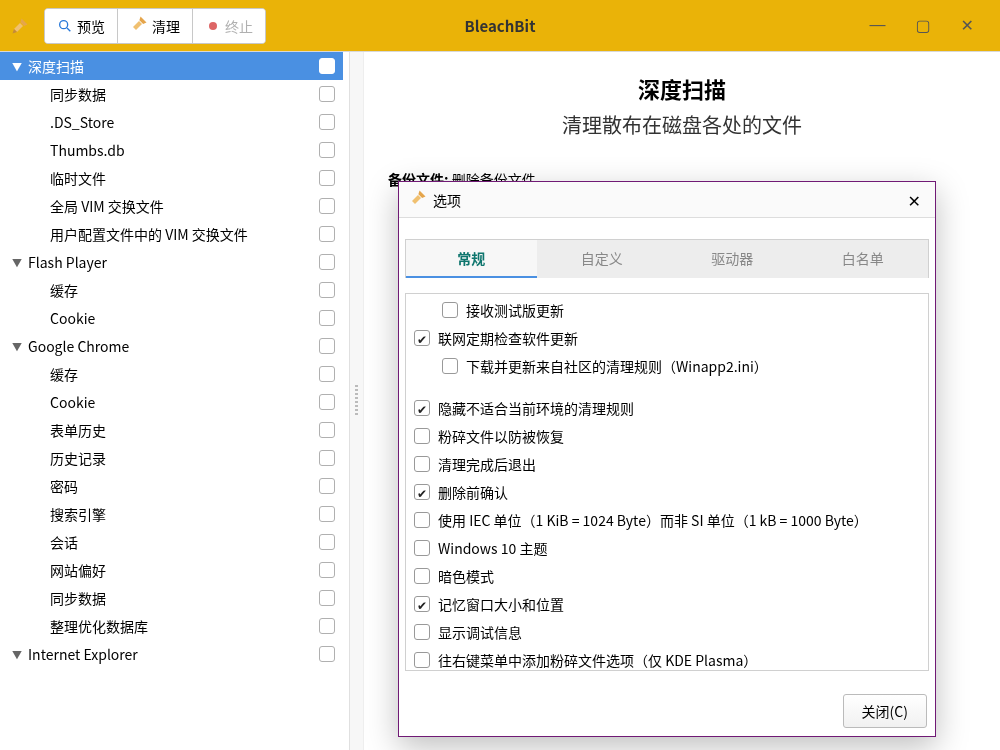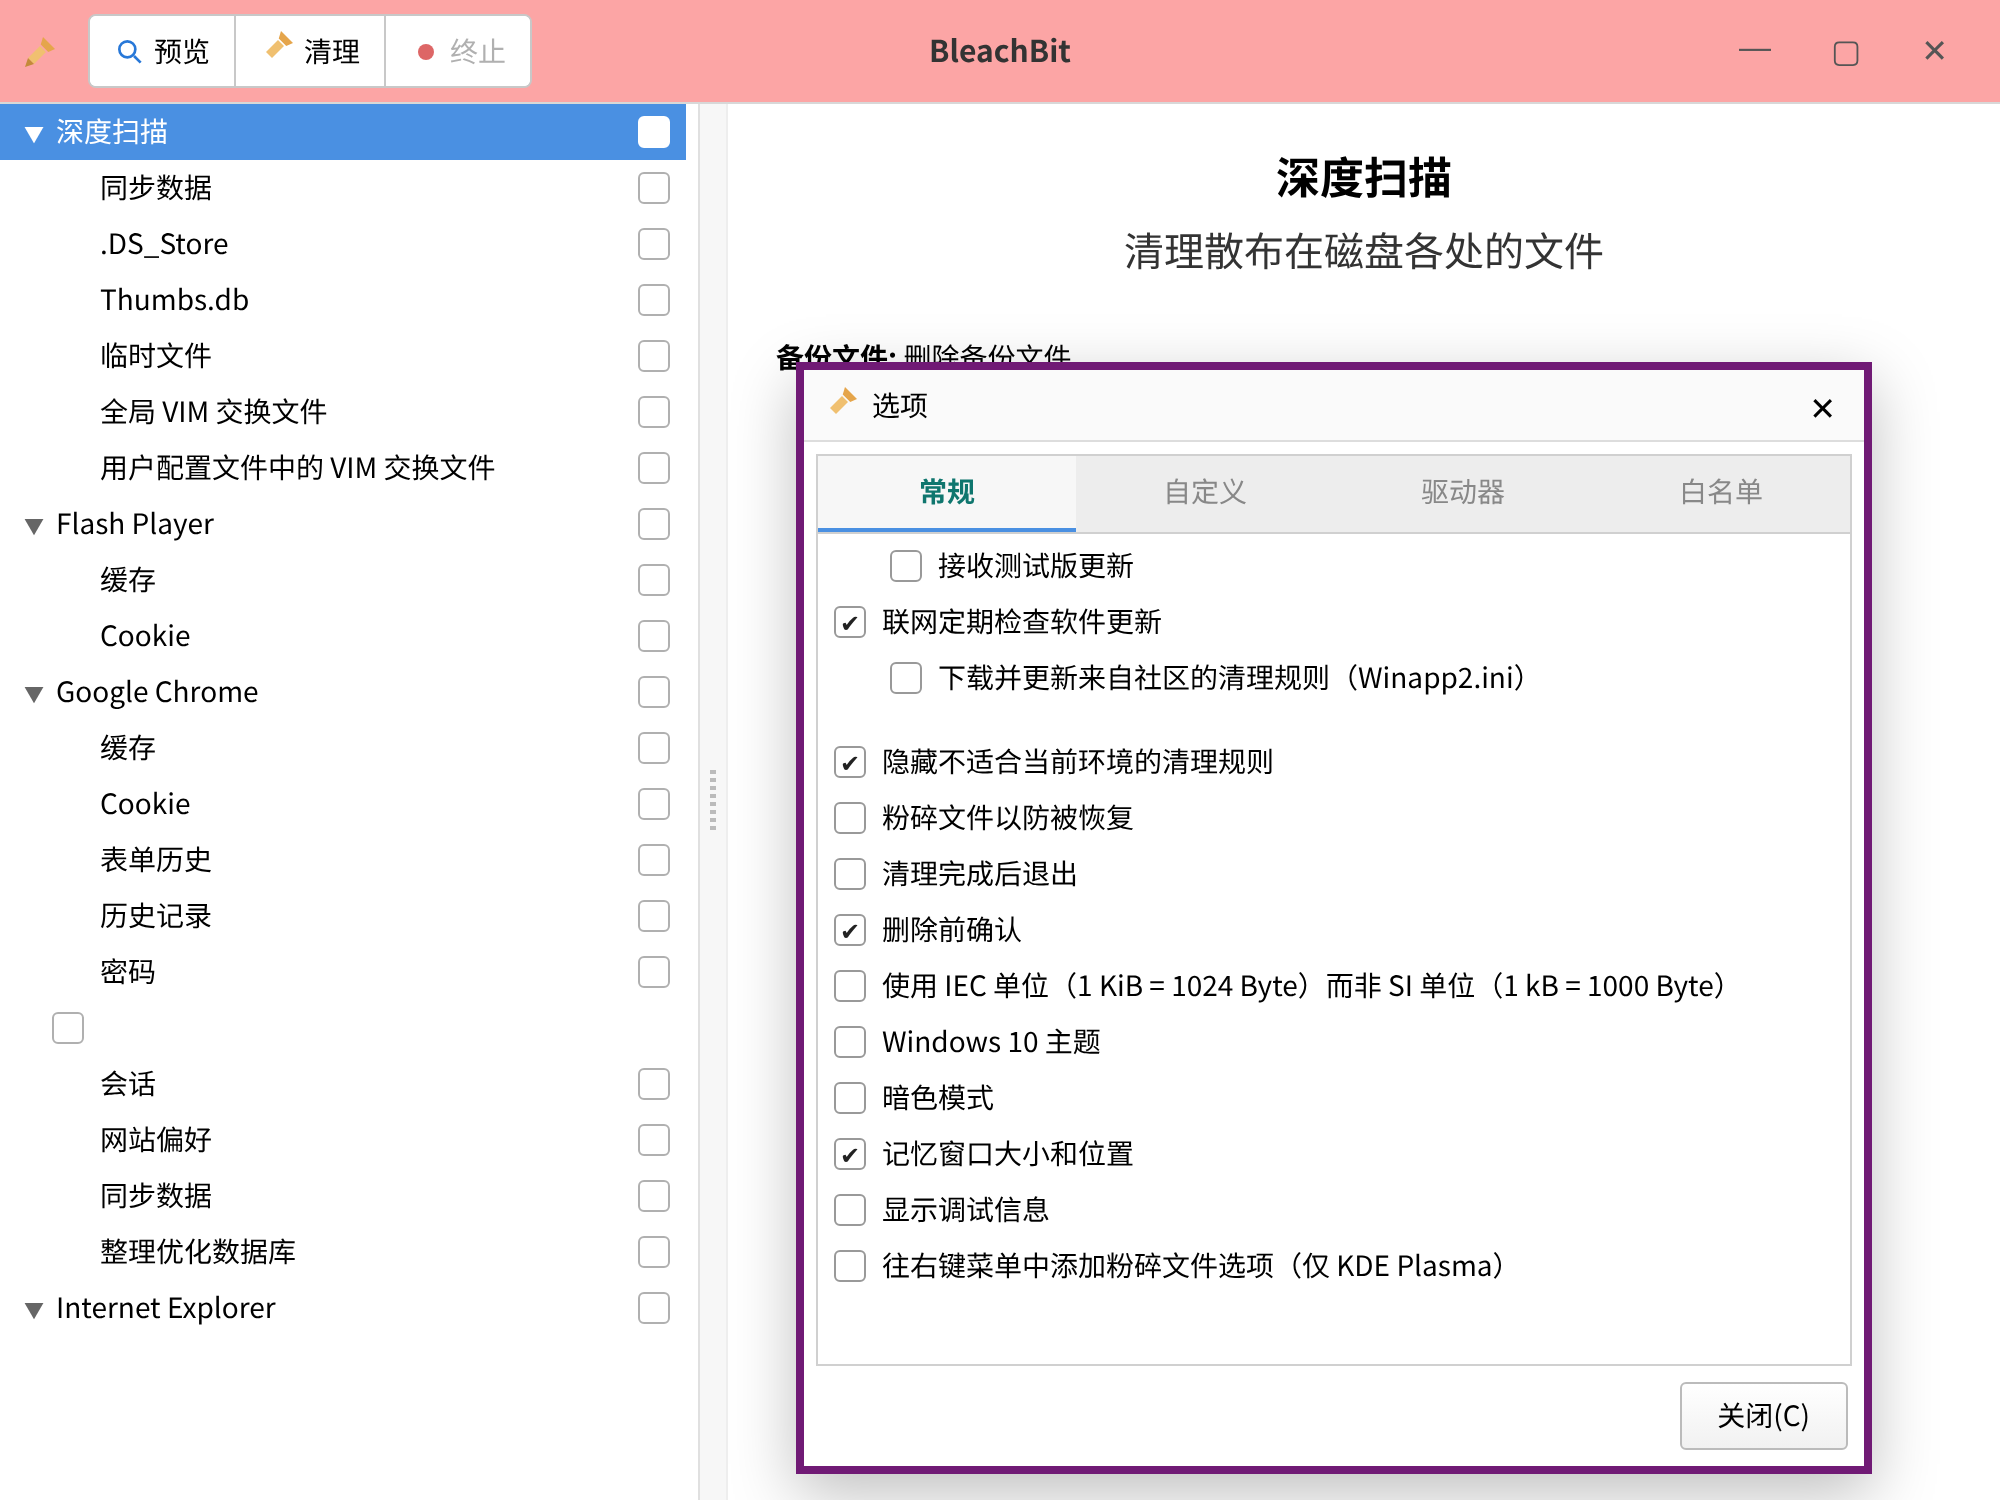--- a/index.html
+++ b/index.html
@@ -1,19 +1,19 @@
 <!DOCTYPE html>
 <html><head>
 <meta charset="utf-8">
 <style>
 * { box-sizing: border-box; margin: 0; padding: 0; font-family: "Microsoft YaHei", "Noto Sans CJK SC", sans-serif; }
 body { background: #fff; width: 1000px; height: 750px; overflow: hidden; position: relative; }
 
 
-.titlebar { height: 52px; background: #fca5a5; border-bottom: 1px solid #d8d8d8; display: flex; align-items: center; padding: 0 10px; position: relative; }
+.titlebar { height: 52px; background: #eab308; border-bottom: 1px solid #d8d8d8; display: flex; align-items: center; padding: 0 10px; position: relative; }
 .titlebar-left { display: flex; align-items: center; gap: 6px; }
 .app-icon { width: 20px; height: 20px; margin-right: 8px; display: flex; align-items: center; justify-content: center; }
 .toolbar { display: flex; gap: 0; border: 1px solid #c8c8c8; border-radius: 4px; overflow: hidden; background: #fff; }
 .toolbar-btn { display: flex; align-items: center; gap: 4px; padding: 6px 12px; font-size: 14px; cursor: pointer; border-right: 1px solid #c8c8c8; background: #fff; }
 .toolbar-btn:last-child { border-right: none; }
 .toolbar-btn.disabled { color: #b0b0b0; }
 .toolbar-btn svg, .toolbar-btn .icon { width: 16px; height: 16px; }
 .title-text { position: absolute; left: 50%; transform: translateX(-50%); font-weight: bold; font-size: 15px; color: #333; }
 .window-controls { margin-left: auto; display: flex; gap: 30px; padding-right: 16px; }
 .win-ctrl { font-size: 16px; color: #555; cursor: pointer; font-family: Arial; }
@@ -38,21 +38,21 @@
 .grab::after { content: ""; width: 3px; height: 32px; background: repeating-linear-gradient(#bbb, #bbb 2px, transparent 2px, transparent 4px); }
 
 
 .content { flex: 1; padding: 20px 24px; position: relative; }
 .content h1 { text-align: center; font-size: 22px; font-weight: bold; margin-bottom: 6px; }
 .content .subtitle { text-align: center; font-size: 20px; color: #333; margin-bottom: 30px; }
 .desc-line { font-size: 14px; }
 .desc-line b { font-weight: bold; }
 
 
-.dialog { position: absolute; left: 398px; top: 181px; width: 538px; height: 556px; background: #fff; border: 4px solid #701a75; box-shadow: 0 10px 30px rgba(0,0,0,0.25); display: flex; flex-direction: column; }
+.dialog { position: absolute; left: 398px; top: 181px; width: 538px; height: 556px; background: #fff; border: 1px solid #701a75; box-shadow: 0 10px 30px rgba(0,0,0,0.25); display: flex; flex-direction: column; gap: 15px; }
 .dialog-titlebar { height: 36px; display: flex; align-items: center; padding: 0 10px; border-bottom: 1px solid #ddd; background: #fafafa; }
 .dialog-title { font-size: 14px; margin-left: 6px; flex: 1; }
 .dialog-close { font-size: 16px; cursor: pointer; padding: 0 4px; }
 
 .tabs { display: flex; background: #ededed; border: 1px solid #d0d0d0; margin: 6px 6px 0 6px; border-bottom: none; }
 .tab { flex: 1; text-align: center; padding: 8px 0; font-size: 14px; color: #888; cursor: pointer; }
 .tab.active { color: #0f766e; font-weight: bold; border-bottom: 2px solid #4a90e2; background: #f7f7f7; }
 .dialog-body { flex: 1; border: 1px solid #d0d0d0; margin: 0 6px; overflow-y: auto; padding: 2px 0; }
 .opt { display: flex; align-items: center; gap: 8px; padding: 4px 8px; font-size: 14px; }
 .opt.indent { padding-left: 36px; }
@@ -191,20 +191,21 @@
         <span class="label">历史记录</span>
         <span class="cb"></span>
       </div>
       <div class="tree-item child">
         <span class="expander"></span>
         <span class="label">密码</span>
         <span class="cb"></span>
       </div>
       <div class="tree-item child">
         <span class="expander"></span>
+        <span class="label">搜索引擎</span>
         <span class="cb"></span>
       </div>
       <div class="tree-item child">
         <span class="expander"></span>
         <span class="label">会话</span>
         <span class="cb"></span>
       </div>
       <div class="tree-item child">
         <span class="expander"></span>
         <span class="label">网站偏好</span>

